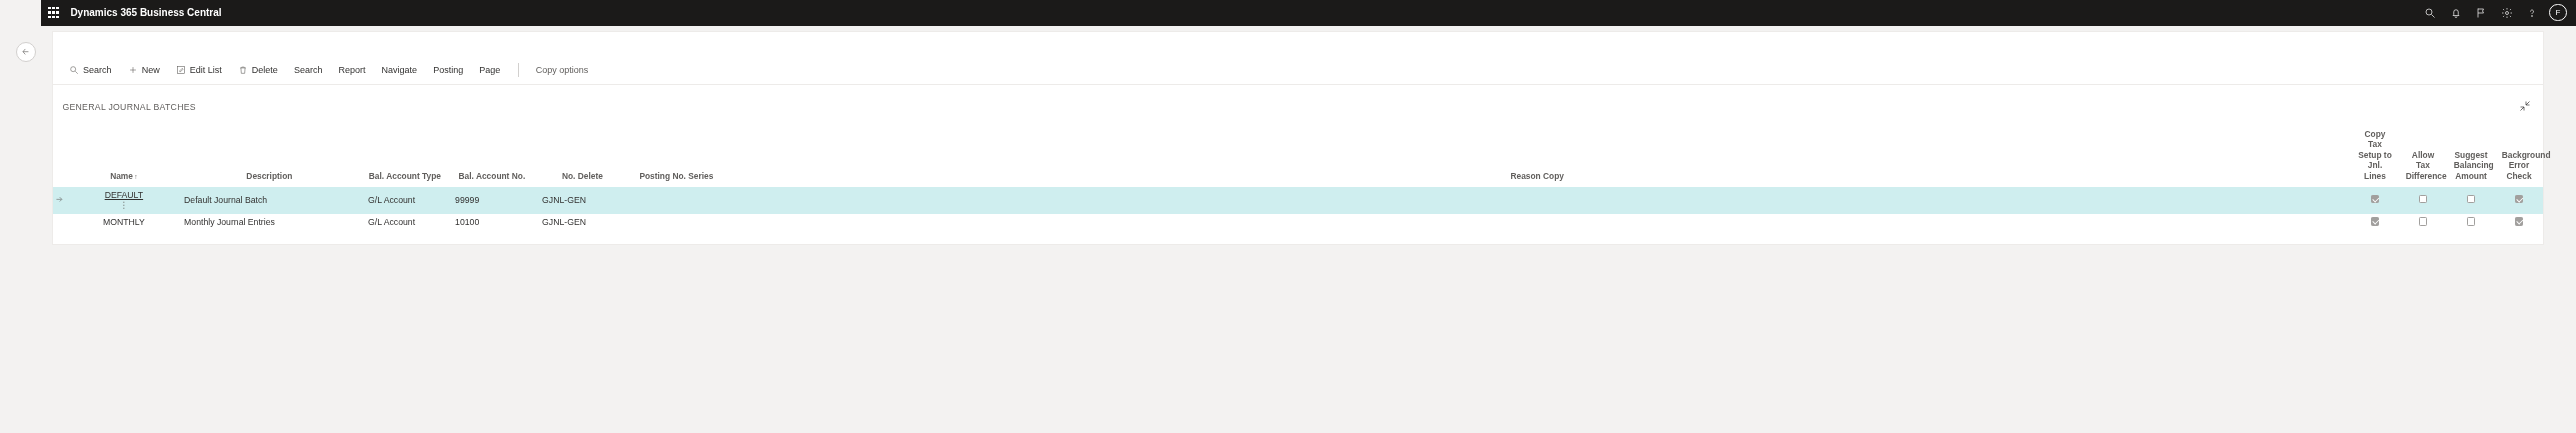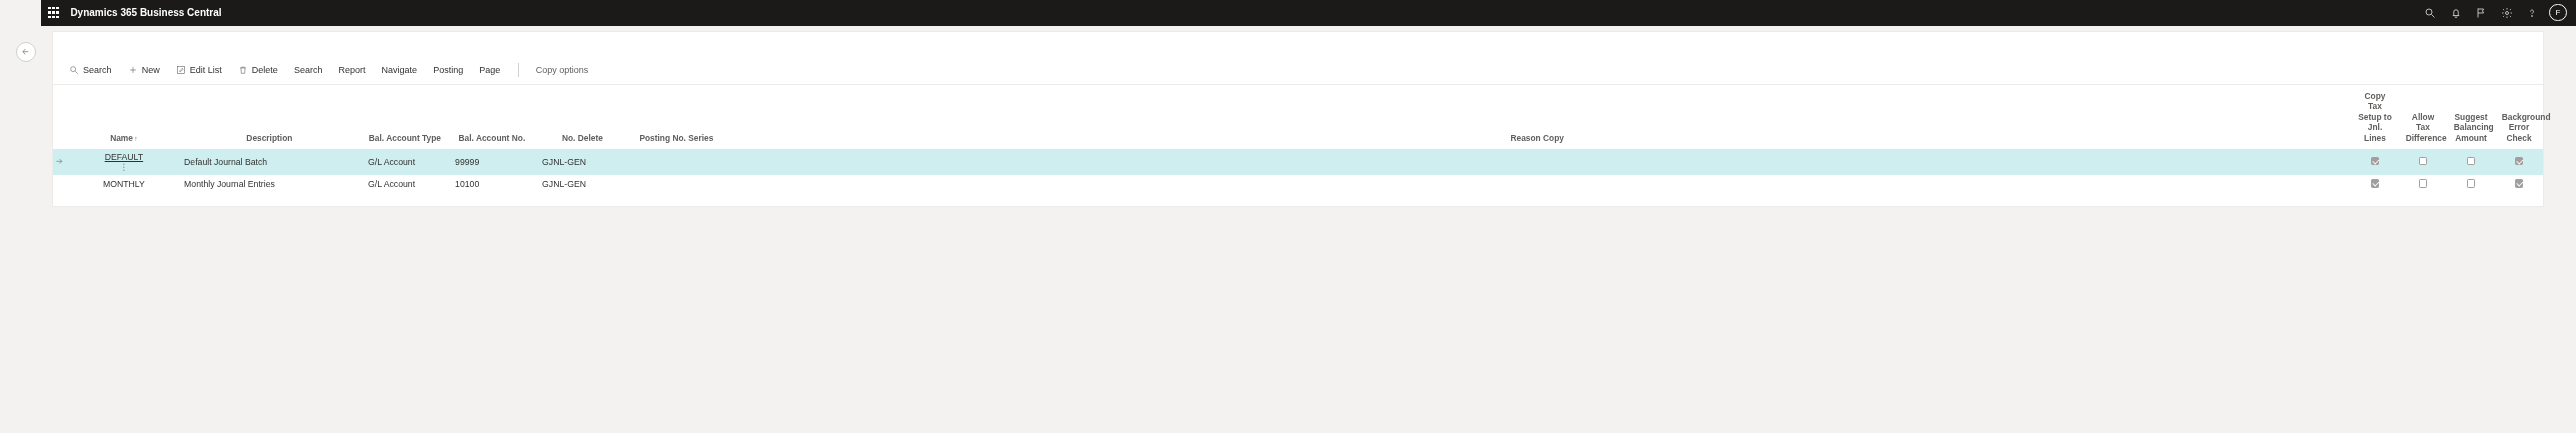--- a/index.html
+++ b/index.html
@@ -174,20 +174,32 @@
       </div>
       <div class="cmd">
         <span>Page</span>
       </div>
       <div class="cmd-divider"></div>
       <div class="cmd muted">
         <span>Copy options</span>
       </div>
     </div>
 
+    <div class="page-title-row">
+      <div class="page-title">GENERAL JOURNAL BATCHES</div>
+      <div class="page-title-spacer"></div>
+      <div class="shrink-btn">
+        <svg viewBox="0 0 24 24">
+            <polyline points="14 3 14 10 21 10"></polyline>
+            <line x1="21" y1="3" x2="14" y2="10"></line>
+            <polyline points="10 21 10 14 3 14"></polyline>
+            <line x1="3" y1="21" x2="10" y2="14"></line>
+          </svg>
+      </div>
+    </div>
 
     <div class="grid-wrap">
       <table class="grid">
         <colgroup>
           <col class="col-arrow">
             <col class="col-name">
             <col class="col-desc">
           <col class="col-baltype">
             <col class="col-balno">
             <col class="col-noser">

